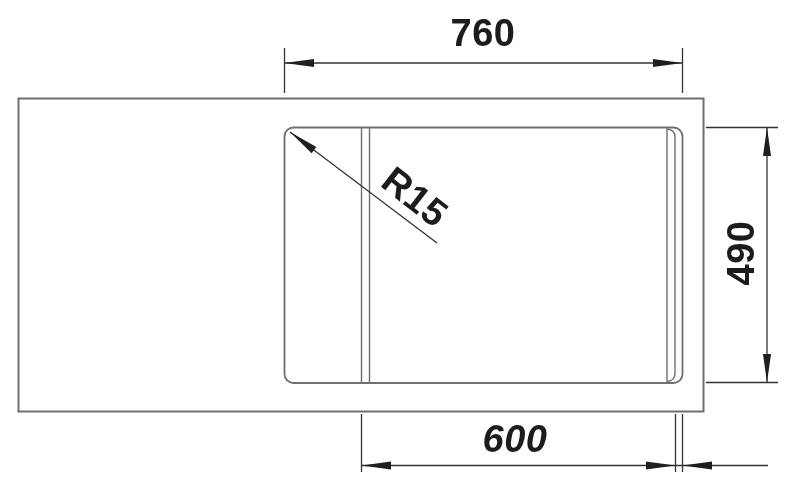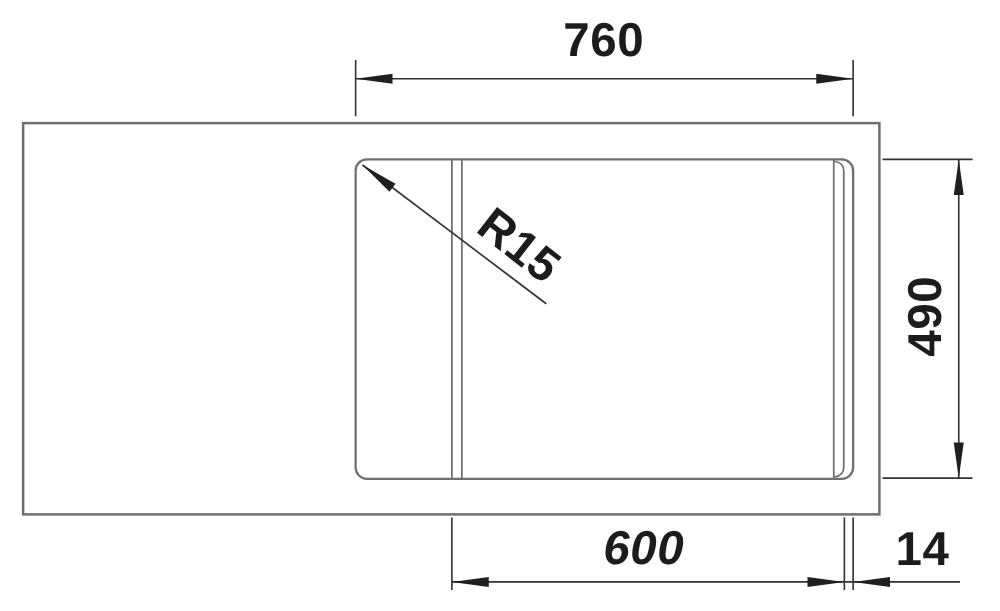--- a/index.html
+++ b/index.html
@@ -77,17 +77,16 @@
     <line x1="290" y1="132" x2="437" y2="243" stroke="#333333" stroke-width="1.3"></line>
     <polygon points="290,132 311.6,153.3 316.4,146.9" fill="#1f1f1f"></polygon>
   </svg>
 
   <div class="dim-label" style="left:483px; top:33px;">760</div>
 
   <div class="dim-label rot-ccw" style="left:741px; top:253px;">490</div>
 
   <div class="dim-label" style="left:515px; top:439px;font-style:italic;">600</div>
 
-  <div class="dim-label" style="left:738px; top:440px;">14</div>
 
   <div class="dim-label rot-radius" style="left:415px; top:197px;">R15</div>
 
 </div>
 
 </body></html>

